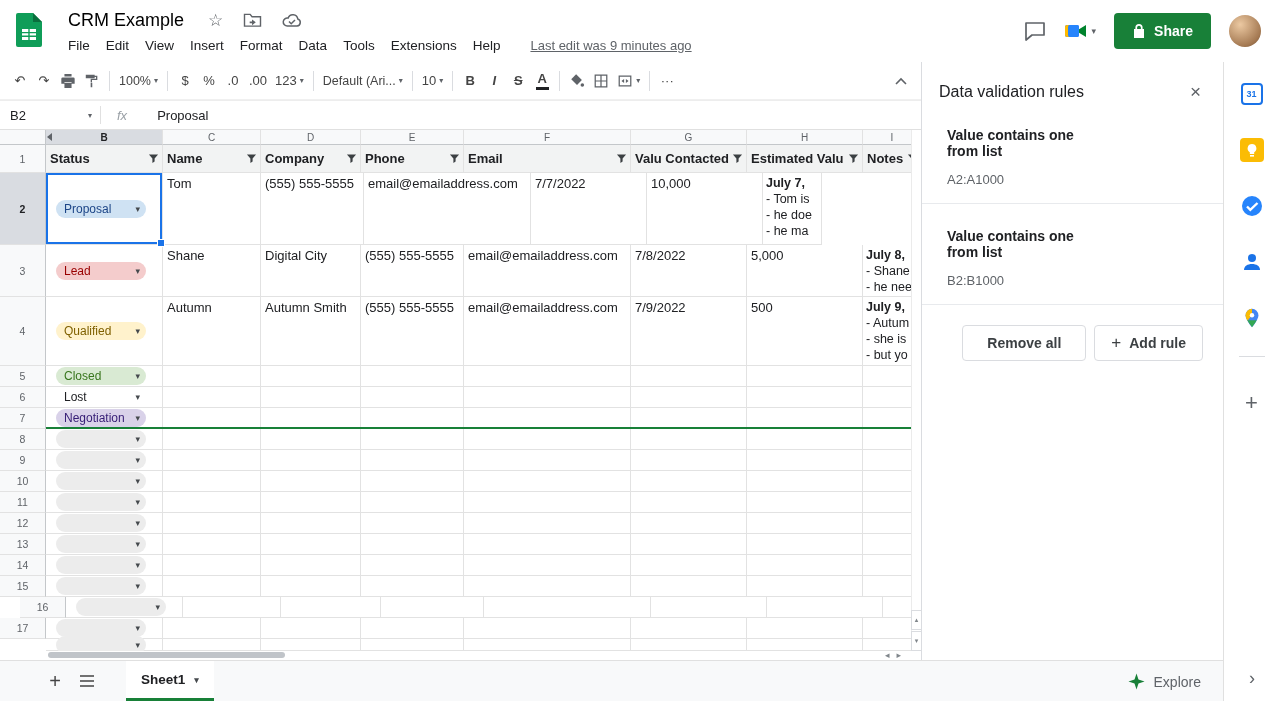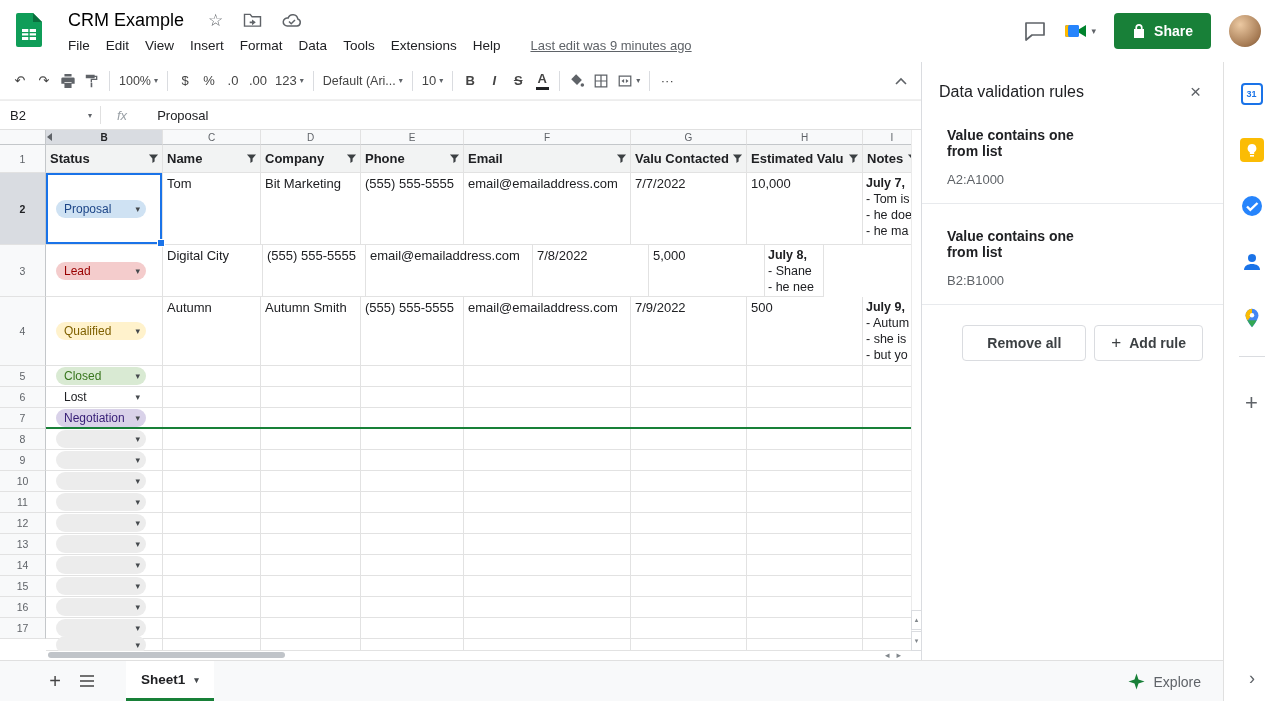--- a/index.html
+++ b/index.html
@@ -369,23 +369,20 @@
         <div class="g-cell rownum sel" style="width: 46px;">2</div>
         <div class="g-cell status selected" style="width: 117px;">
           <div class="chip" style="background: rgb(207, 226, 243); color: rgb(28, 69, 135);">
             <span class="chip-label">Proposal</span>
             <span class="chip-arrow">▾</span>
           </div>
         </div>
         <div class="g-cell" style="width: 98px;">
           <span class="ctext">Tom</span>
         </div>
-        <div class="g-cell" style="width: 100px;">
-          <span class="ctext">Bit Marketing</span>
-        </div>
         <div class="g-cell" style="width: 103px;">
           <span class="ctext">(555) 555-5555</span>
         </div>
         <div class="g-cell" style="width: 167px;">
           <span class="ctext">email@emailaddress.com</span>
         </div>
         <div class="g-cell" style="width: 116px;">
           <span class="ctext">7/7/2022</span>
         </div>
         <div class="g-cell" style="width: 116px;">
@@ -399,20 +396,23 @@
         </div>
       </div>
       <div class="g-row" style="height: 52px;">
         <div class="g-cell rownum" style="width: 46px;">3</div>
         <div class="g-cell status" style="width: 117px;">
           <div class="chip" style="background: rgb(244, 204, 204); color: rgb(153, 0, 0);">
             <span class="chip-label">Lead</span>
             <span class="chip-arrow">▾</span>
           </div>
         </div>
+        <div class="g-cell" style="width: 98px;">
+          <span class="ctext">Shane</span>
+        </div>
         <div class="g-cell" style="width: 100px;">
           <span class="ctext">Digital City</span>
         </div>
         <div class="g-cell" style="width: 103px;">
           <span class="ctext">(555) 555-5555</span>
         </div>
         <div class="g-cell" style="width: 167px;">
           <span class="ctext">email@emailaddress.com</span>
         </div>
         <div class="g-cell" style="width: 116px;">
@@ -629,21 +629,21 @@
           </div>
         </div>
         <div class="g-cell" style="width: 98px;"></div>
         <div class="g-cell" style="width: 100px;"></div>
         <div class="g-cell" style="width: 103px;"></div>
         <div class="g-cell" style="width: 167px;"></div>
         <div class="g-cell" style="width: 116px;"></div>
         <div class="g-cell" style="width: 116px;"></div>
         <div class="g-cell notes" style="width: 59px;"></div>
       </div>
-      <div class="g-row" style="height: 21px;">
+      <div class="g-row" style="height: 21px; padding-left: 20px;">
         <div class="g-cell rownum" style="width: 46px;">16</div>
         <div class="g-cell status" style="width: 117px;">
           <div class="chip" style="background: rgb(236, 236, 236); color: rgb(95, 99, 104);">
             <span class="chip-label"></span>
             <span class="chip-arrow">▾</span>
           </div>
         </div>
         <div class="g-cell" style="width: 98px;"></div>
         <div class="g-cell" style="width: 100px;"></div>
         <div class="g-cell" style="width: 103px;"></div>

